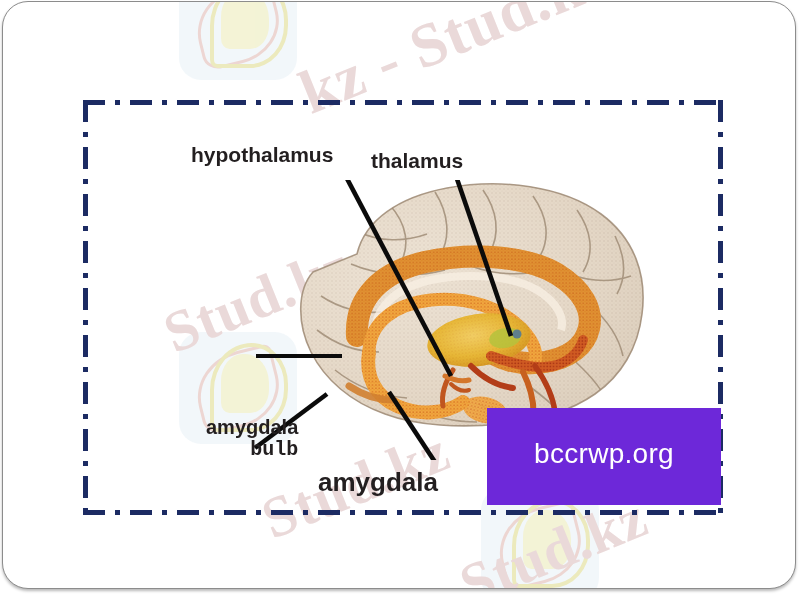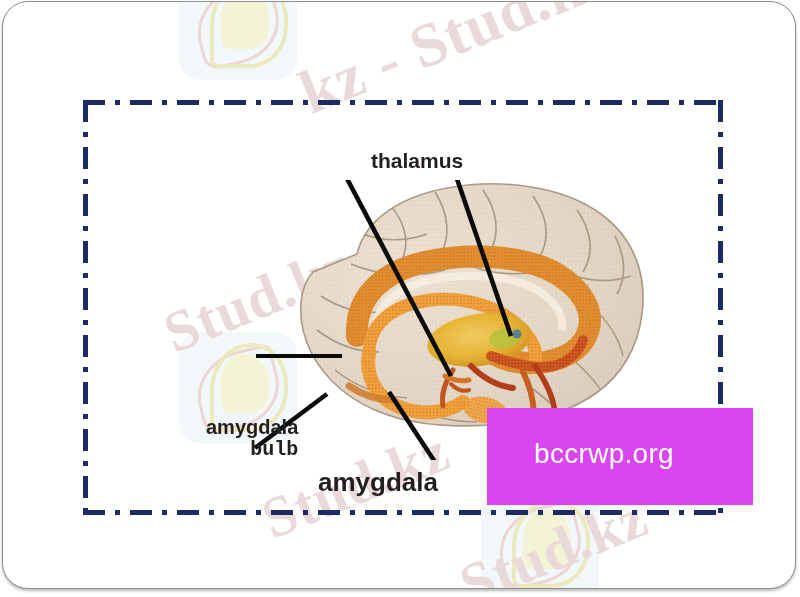--- a/index.html
+++ b/index.html
@@ -145,22 +145,21 @@
     left: 253px; top: 352px; width: 86px; height: 4px;
   }
 
   
   #bccrwp-box {
     position: absolute;
     left: 484px;
     top: 406px;
     width: 234px;
     height: 97px;
-    background: #d946ef;
-    padding-left: 32px;
+    background: #6d28d9;
   }
   #bccrwp-label {
     position: absolute;
     left: 0;
     top: 30px;
     width: 234px;
     text-align: center;
     color: #ffffff;
     font-family: "Liberation Sans", sans-serif;
     font-size: 28px;
@@ -309,20 +308,21 @@
           <line x1="196" y1="282" x2="150" y2="212"></line>
 
           <line x1="16" y1="268" x2="88" y2="214"></line>
         </g>
       </svg>
     </div>
 
     <div class="leader" id="leader-frontal"></div>
 
     <div class="label" id="label-thalamus">thalamus</div>
+    <div class="label" id="label-hypothalamus">hypothalamus</div>
     <div class="label" id="label-olfactory">
       <div>amygdala</div>
       <div style="text-align:right;font-family:Liberation Mono, monospace;">bulb</div>
     </div>
     <div class="label" id="label-amygdala">amygdala</div>
 
     <div id="bccrwp-box">
       <div id="bccrwp-label">bccrwp.org</div>
     </div>
 

